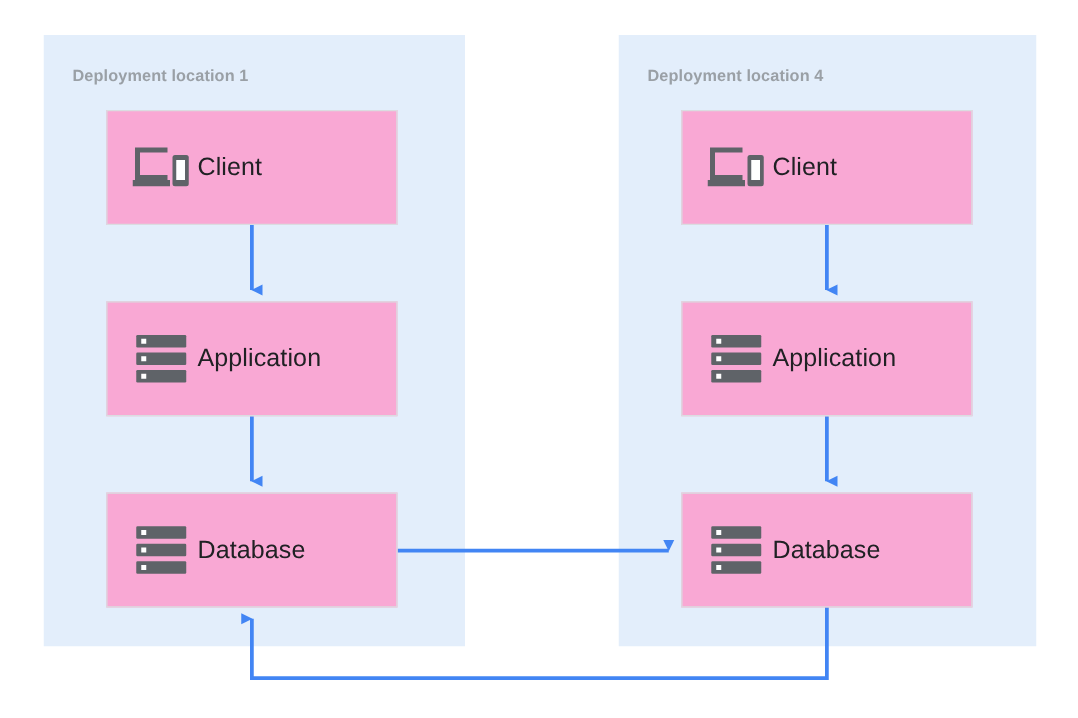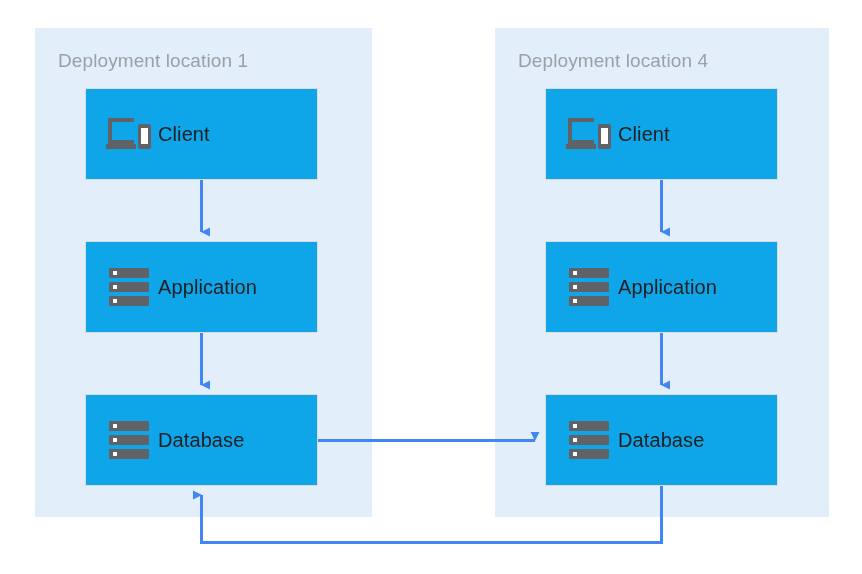--- a/index.html
+++ b/index.html
@@ -12,30 +12,31 @@
   }
   #canvas{position:relative;width:862px;height:574px;}
 
   .zone{
     position:absolute;
     background:#e3eefb;
   }
   .zone-title{
     position:absolute;
     color:#9aa0a6;
-    font-size:19px;
+    font-size:13px;
     line-height:20px;
     letter-spacing:.1px;
     white-space:nowrap;
+    font-weight:bold;
   }
 
   .node{
     position:absolute;
     width:233px;height:92px;
-    background:#0ea5e9;
+    background:#f9a8d4;
     border:1px solid #dadce0;
     box-sizing:border-box;
     display:flex;
     align-items:center;
   }
   .node-icon{
     width:58px;
     min-width:58px;
     margin-left:14px;
     display:flex;

